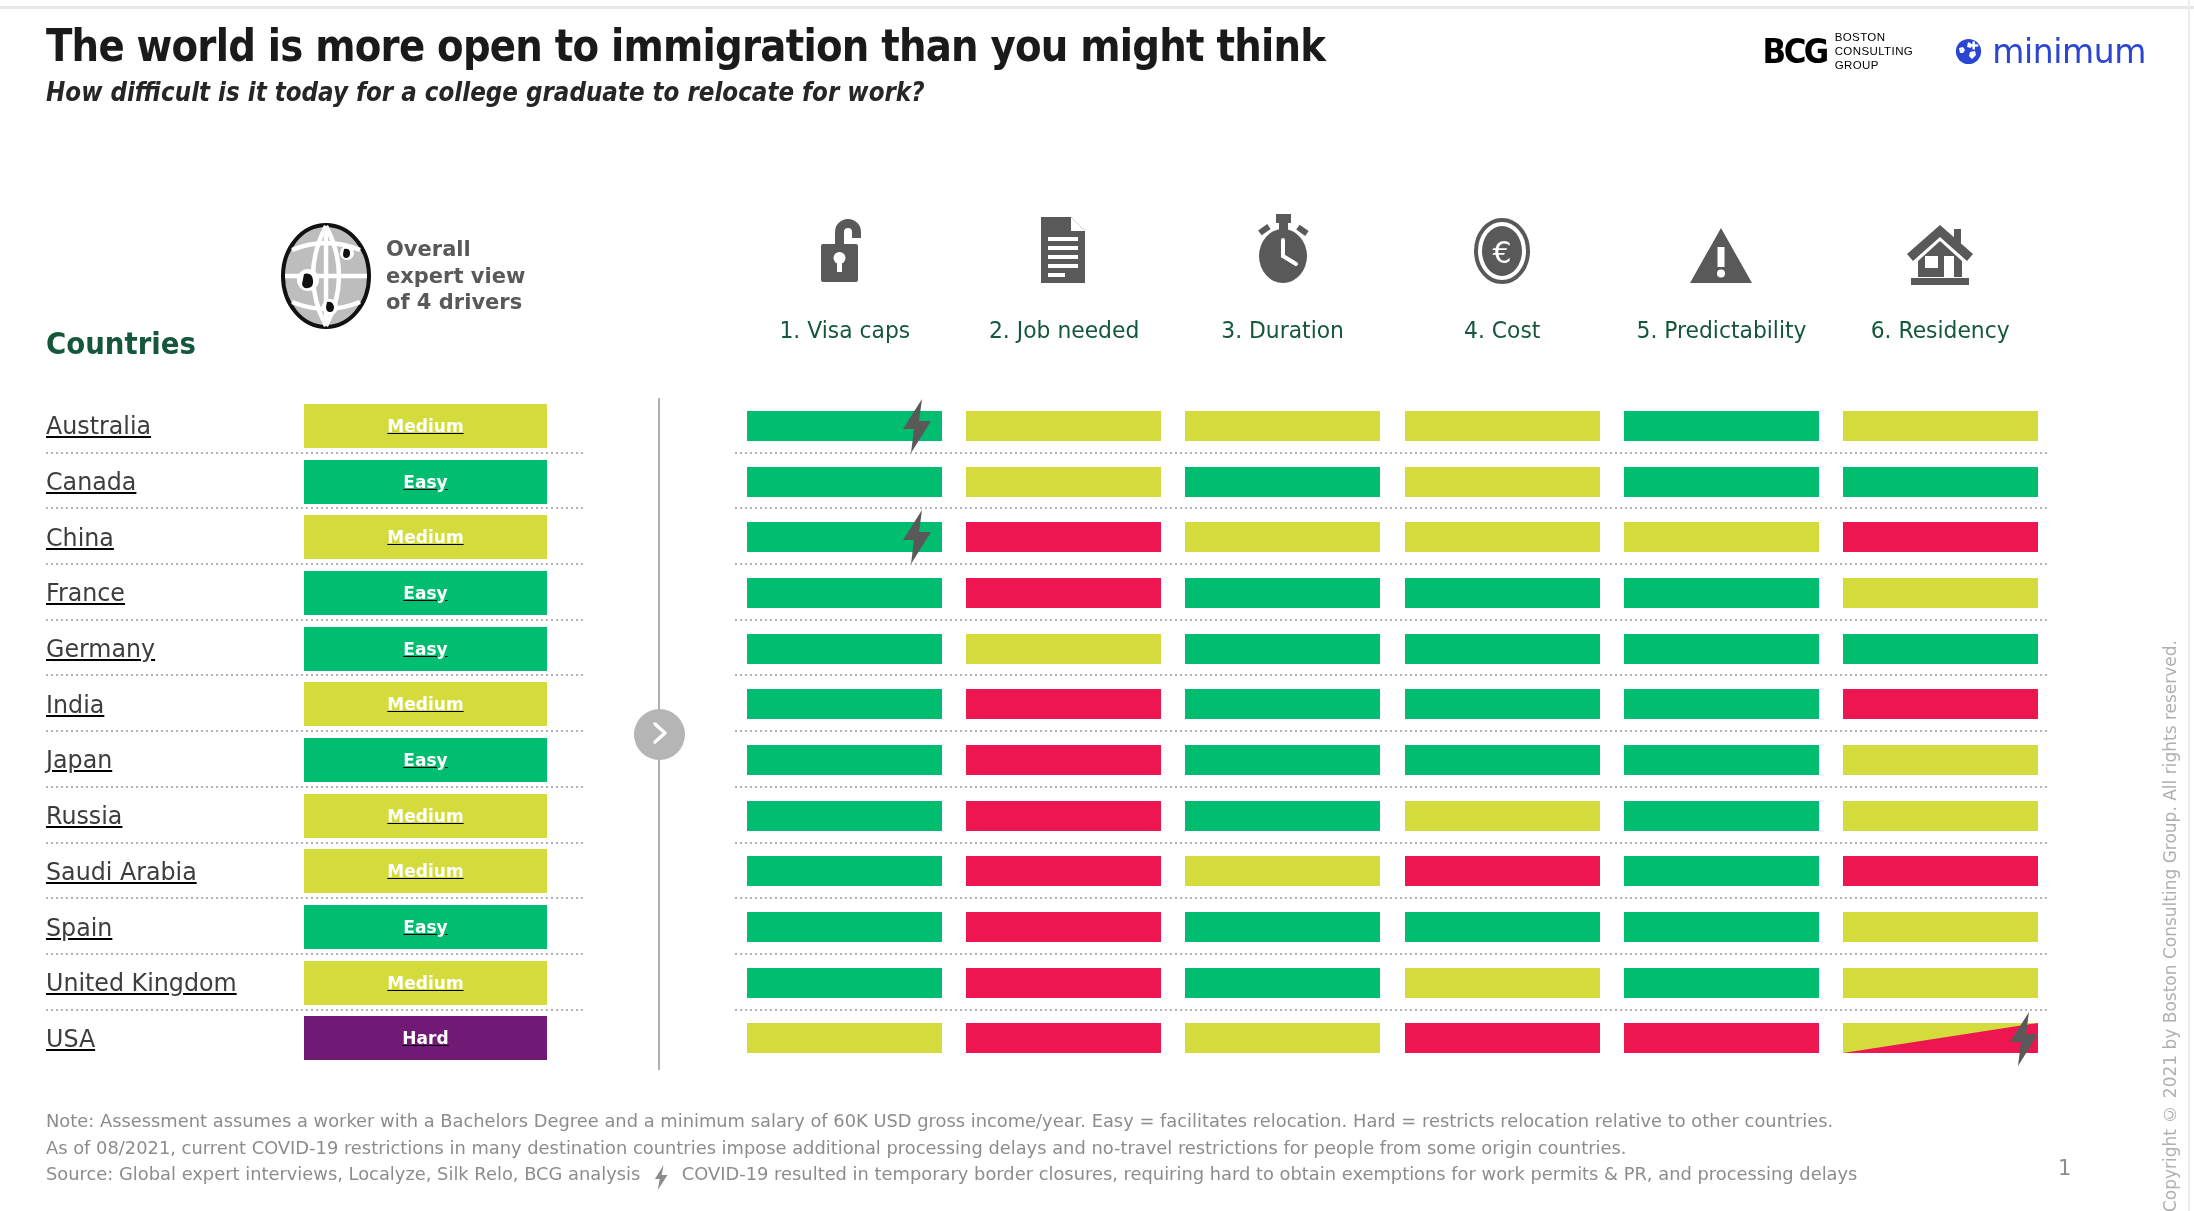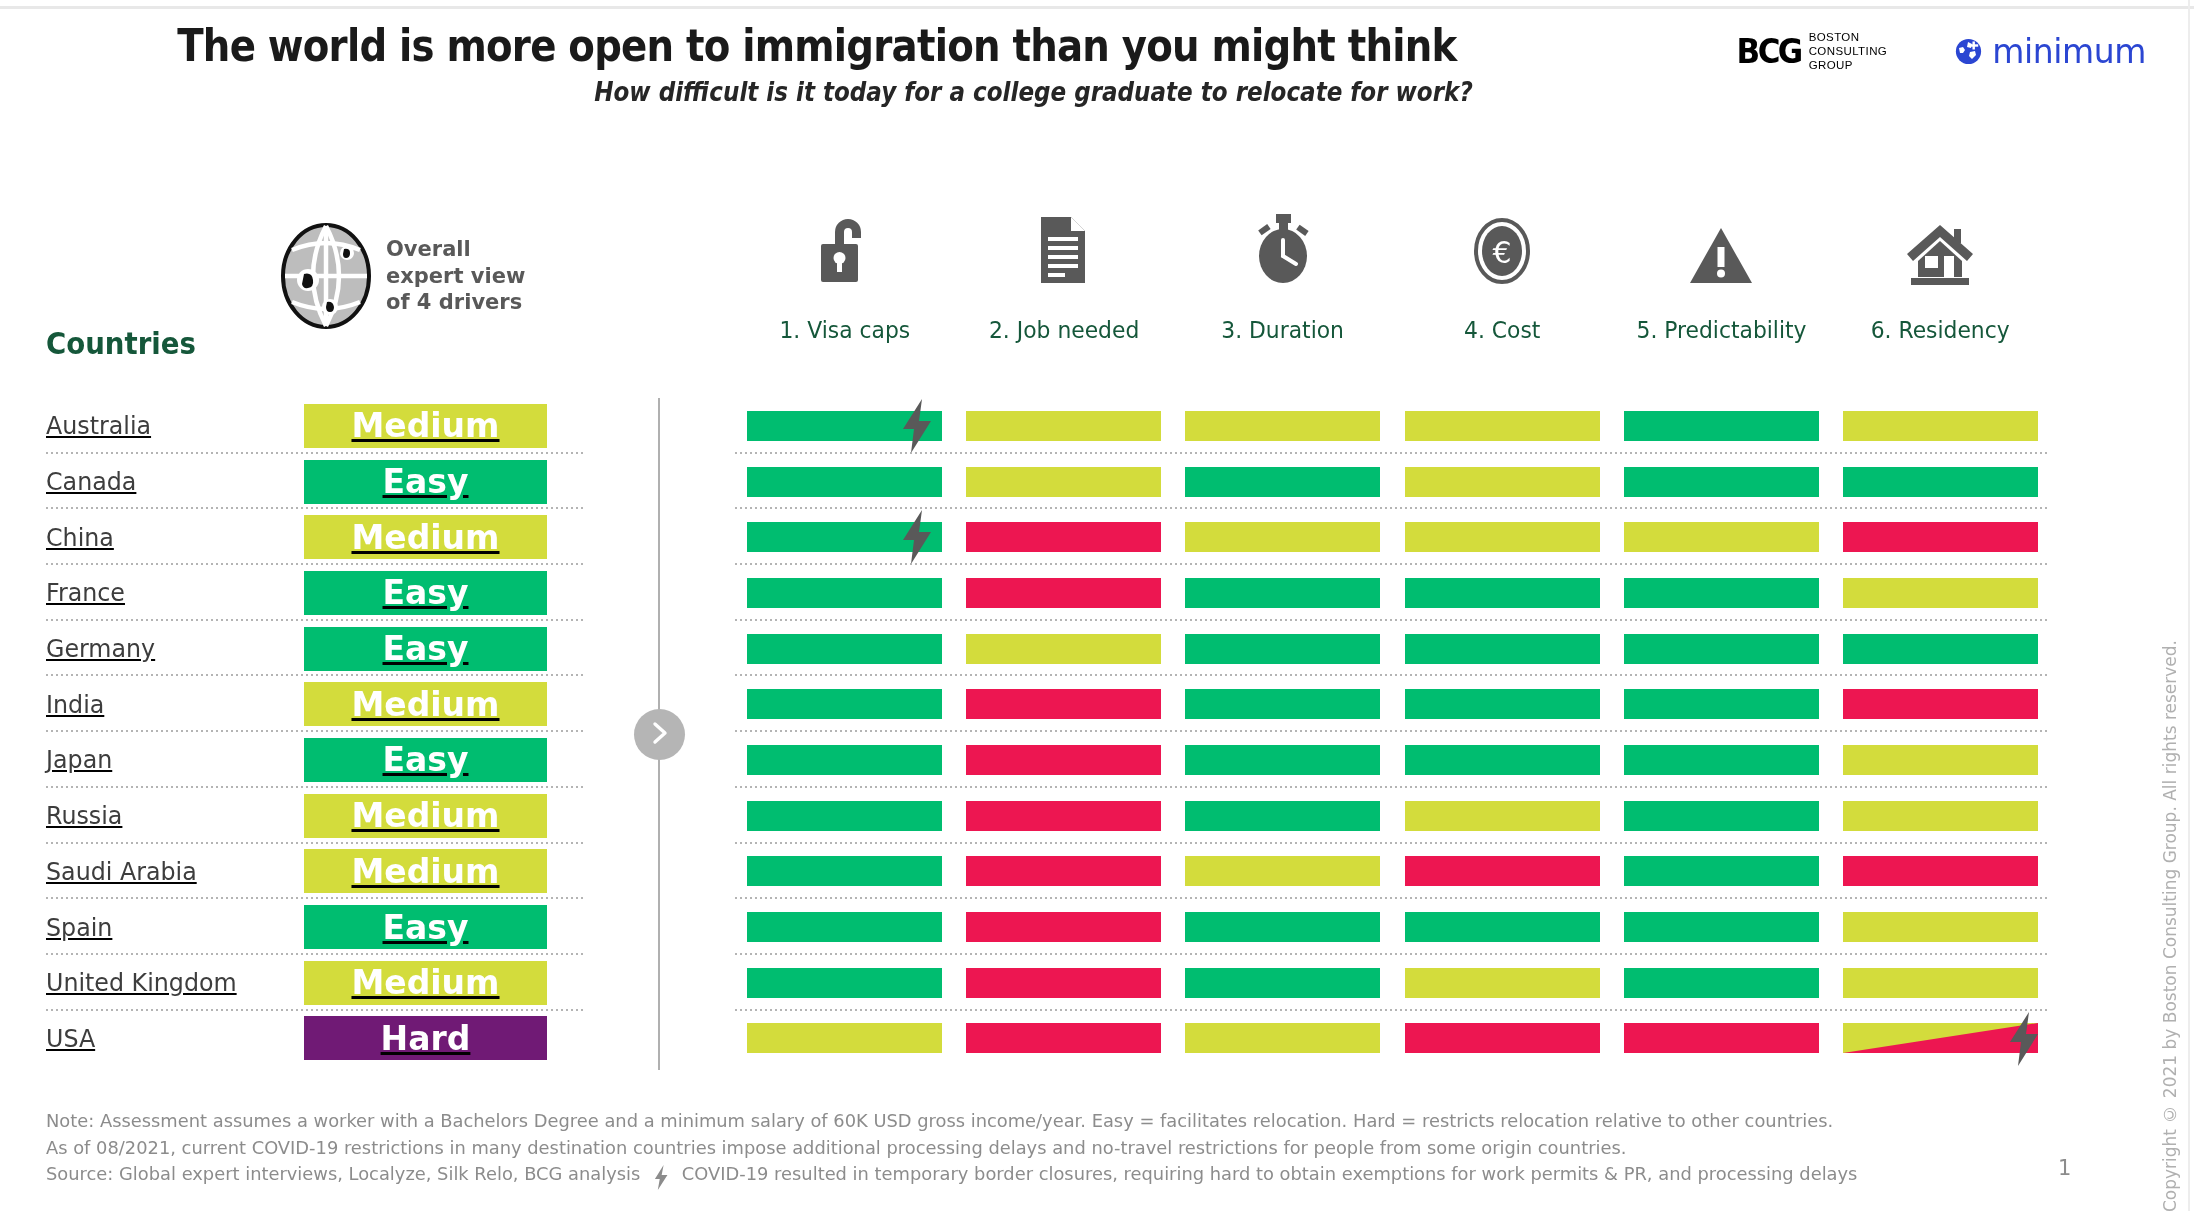--- a/index.html
+++ b/index.html
@@ -25,21 +25,20 @@
     height: 3px;
     background: #e8e8e8;
   }
 
   
   .header {
     position: absolute;
     left: 46px;
     top: 22px;
     width: 1640px;
-    text-align: right;
   }
   .title {
     font-family: "DejaVu Sans", sans-serif;
     font-weight: bold;
     font-size: 45px;
     line-height: 1.06;
     letter-spacing: -0.9px;
     color: #1a1a1a;
     transform: scaleX(0.86);
     transform-origin: left top;
@@ -58,21 +57,21 @@
     white-space: nowrap;
   }
 
   
   .logos {
     position: absolute;
     right: 48px;
     top: 30px;
     display: flex;
     align-items: center;
-    gap: 68px;
+    gap: 42px;
   }
   .bcg-logo {
     display: flex;
     align-items: center;
     gap: 8px;
   }
   .bcg-mark {
     font-family: "DejaVu Sans", sans-serif;
     font-weight: bold;
     font-size: 31px;
@@ -191,21 +190,21 @@
     white-space: nowrap;
   }
   .overall-pill {
     width: 243px;
     height: 44px;
     display: flex;
     align-items: center;
     justify-content: center;
     font-family: "DejaVu Sans", sans-serif;
     font-weight: bold;
-    font-size: 33px;
+    font-size: 17px;
     color: #ffffff;
   }
 
   .divider-line {
     position: absolute;
     left: 658px;
     top: 398px;
     width: 2px;
     height: 672px;
     background: #b0b0b0;

